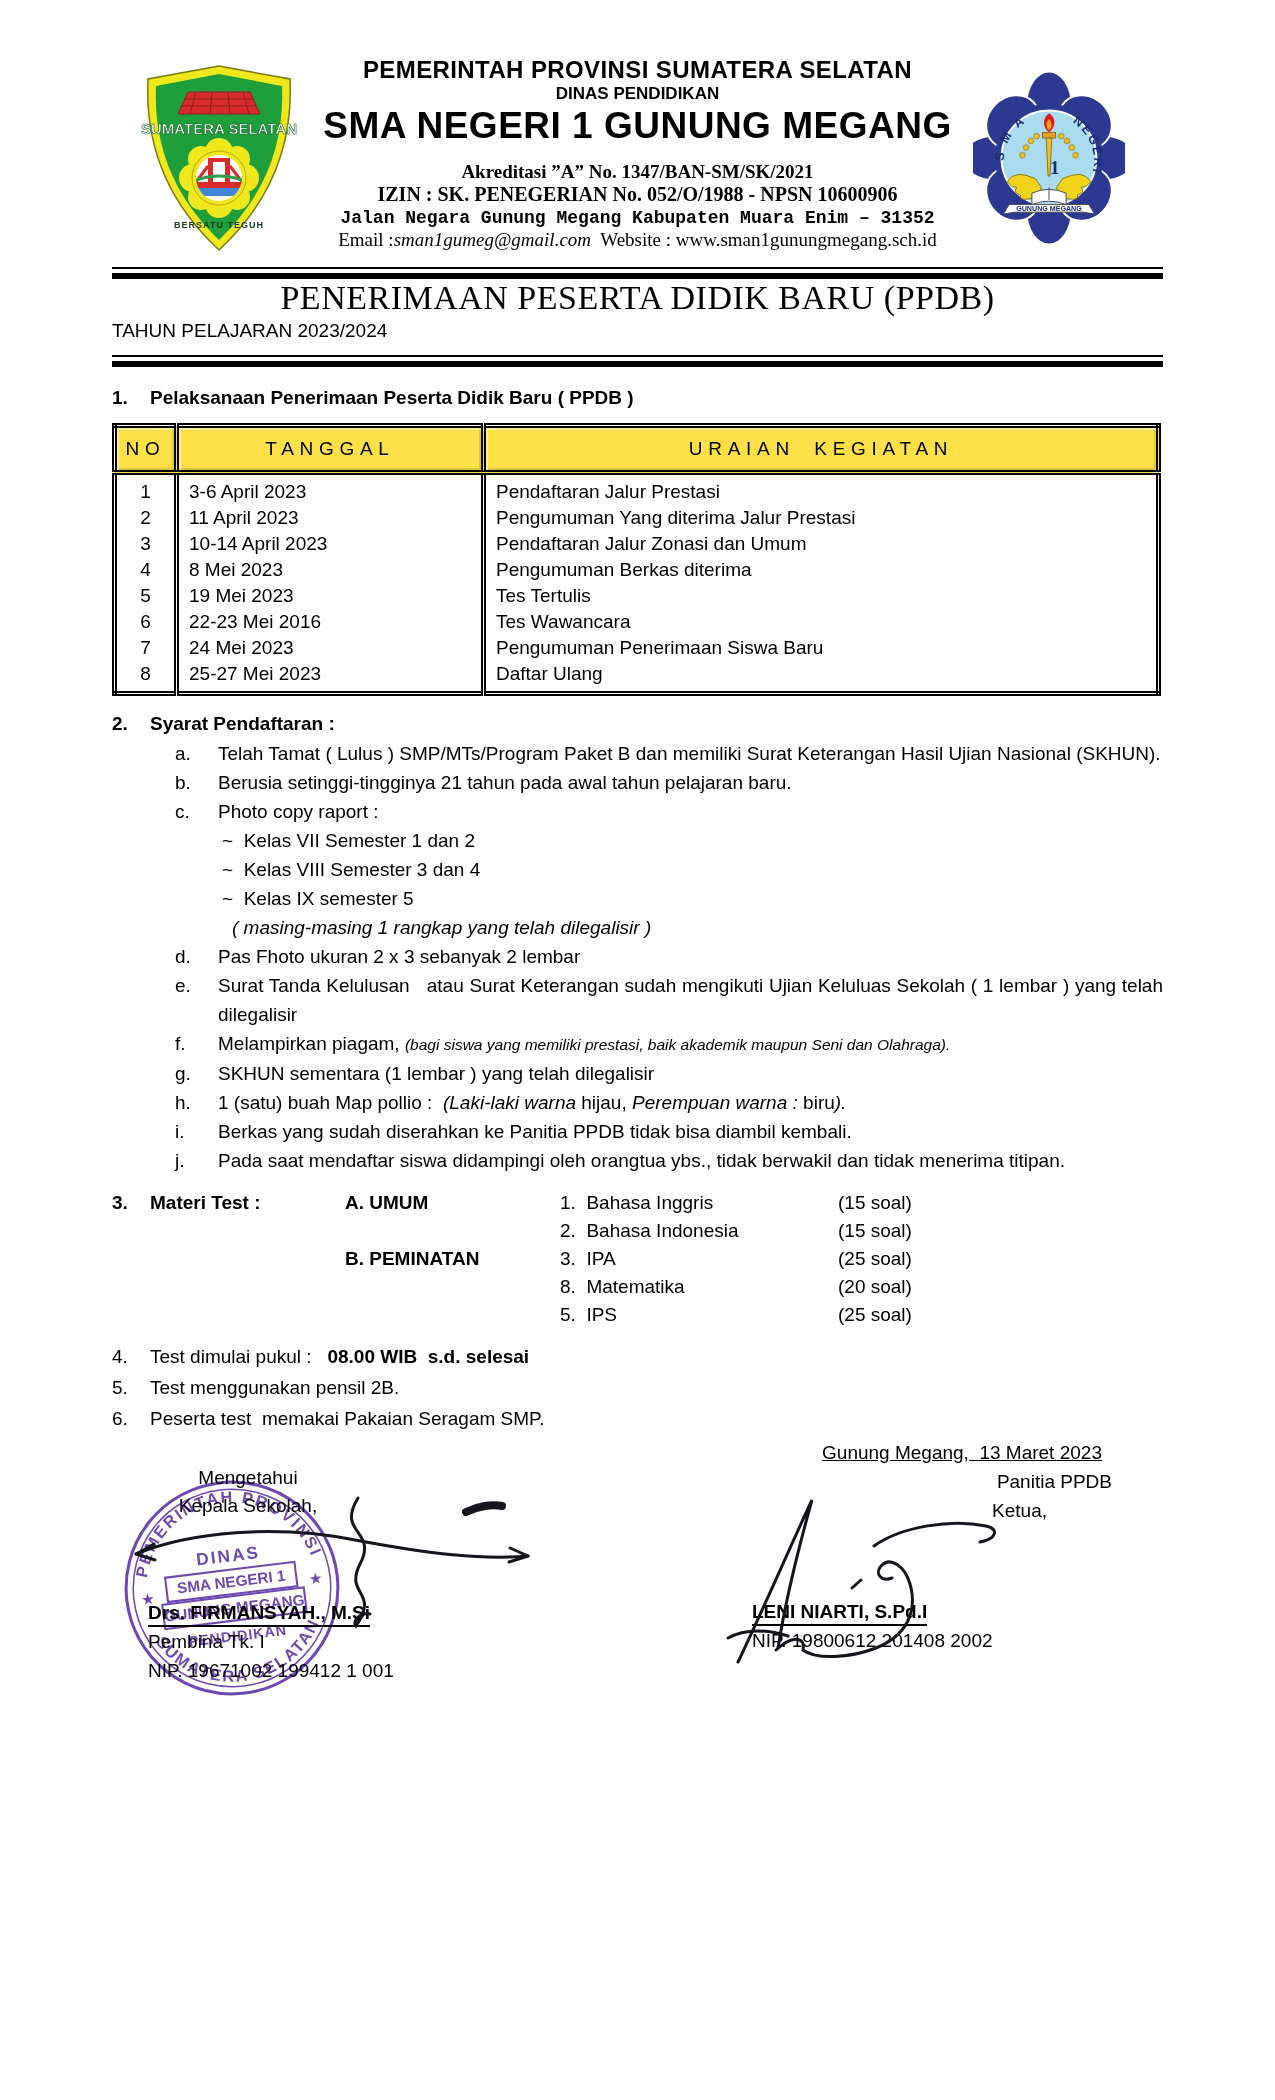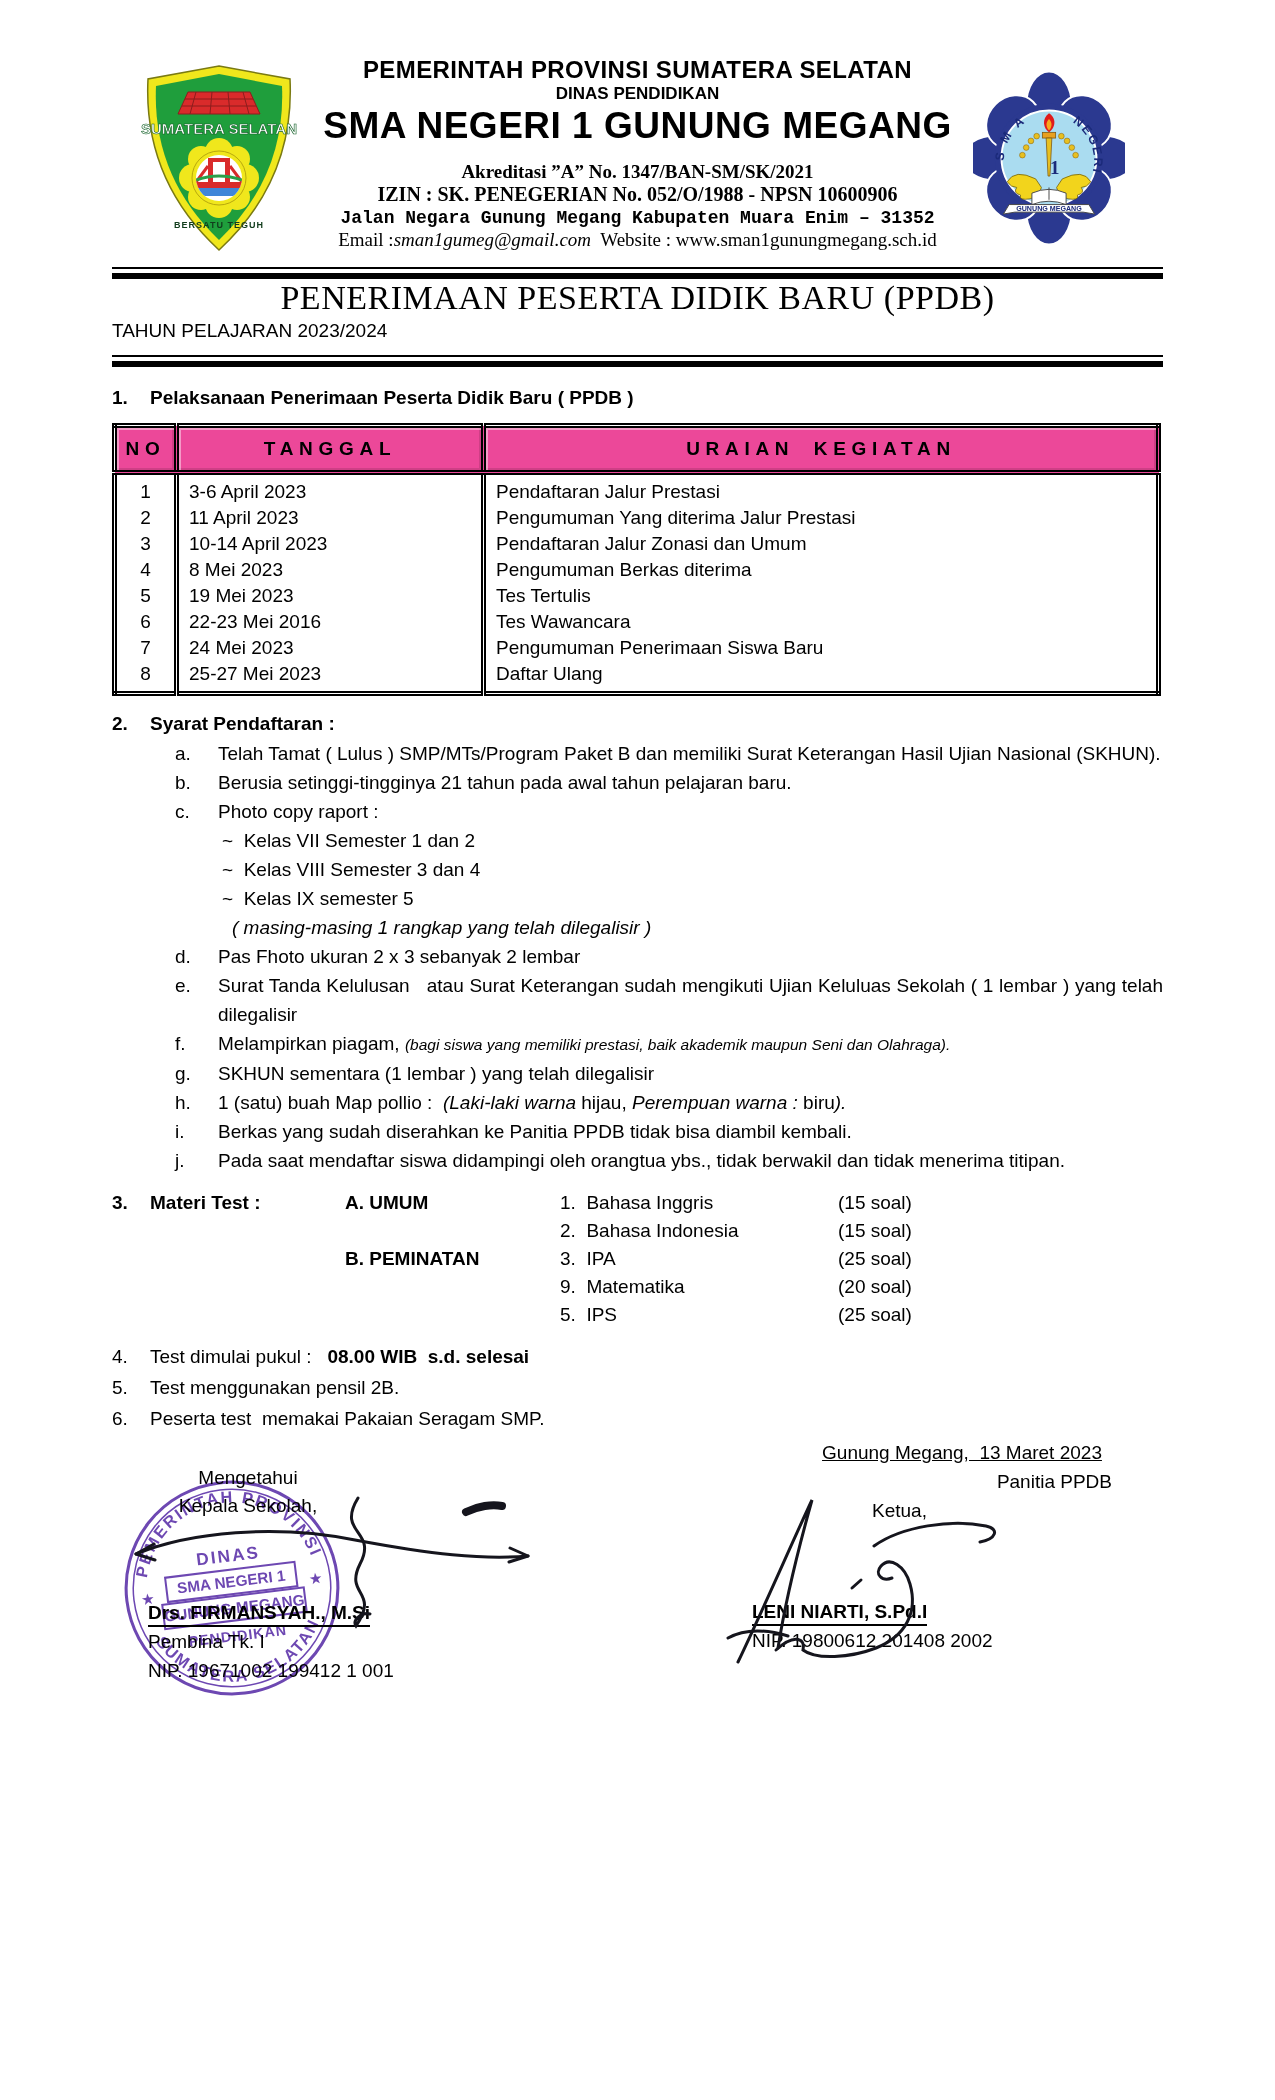--- a/index.html
+++ b/index.html
@@ -25,21 +25,21 @@
 
   
   .doc-title{font-family:"Liberation Serif",serif;font-size:34px;text-align:center;letter-spacing:.5px;}
   .doc-subtitle{font-size:19px;text-align:left;margin-top:3px;}
 
   
   .sec-head{display:flex;margin-top:20px;font-size:19px;font-weight:700;}
   .sec-num{width:38px;flex:0 0 38px;}
   .sched-table{border-collapse:collapse;width:1049px;margin-top:14px;font-size:19px;
                border:5px double #000;}
-  .sched-table th{background:#ec4899;font-weight:700;letter-spacing:.30em;word-spacing:.45em;
+  .sched-table th{background:#fde047;font-weight:400;letter-spacing:.30em;word-spacing:.45em;
                height:40px;border-bottom:5px double #000;
                box-shadow:inset 2px 2px 0 rgba(255,255,255,.45), inset -2px -2px 0 rgba(0,0,0,.12);}
   .sched-table th+th,.sched-table td+td{border-left:5px double #000;}
   .sched-table td{height:26px;padding:0 10px;}
   .col-no{width:55px;text-align:center;}
   .col-tgl{width:300px;}
   .sched-table td.cell-no{text-align:center;padding:0;}
   .sched-table tr:first-child td{padding-top:4px;}
   .sched-table tr:last-child td{padding-bottom:4px;}
 
@@ -66,21 +66,21 @@
   
   .sig-area{position:relative;height:600px;margin-top:4px;font-size:19px;}
   .sig-left{position:absolute;left:36px;top:26px;width:300px;z-index:4;}
   .sig-center{width:200px;text-align:center;line-height:28px;}
   .sig-name{display:inline-block;font-weight:700;border-bottom:2.5px solid #000;padding-bottom:1px;}
   .sig-gap-left{height:82px;}
   .sig-right{position:absolute;left:640px;top:0;width:360px;z-index:4;}
   .sig-line{line-height:29px;white-space:pre-wrap;}
   .sig-date{text-align:center;padding-left:60px;text-decoration:underline;}
   .sig-committee{text-align:right;}
-  .sig-role{text-align:center;padding-right:65px;}
+  .sig-role{text-align:right;padding-right:65px;}
   .sig-gap-right{height:76px;}
   .stamp{position:absolute;left:8px;top:38px;width:224px;height:224px;z-index:3;
          transform:rotate(-7deg);opacity:.88;}
   .sign-left-svg{position:absolute;left:18px;top:58px;width:420px;height:135px;z-index:5;}
   .sign-right-svg{position:absolute;left:612px;top:48px;width:290px;height:180px;z-index:5;}
 </style>
 </head>
 <body>
 
 <div class="page">
@@ -314,21 +314,21 @@
 
       <span></span>
         <span></span>
       <span class="bold">B. PEMINATAN</span>
       <span class="m-subject">3.  IPA</span>
       <span>(25 soal)</span>
 
       <span></span>
         <span></span>
         <span></span>
-      <span class="m-subject">9.  Matematika</span>
+      <span class="m-subject">8.  Matematika</span>
       <span>(20 soal)</span>
 
       <span></span>
         <span></span>
         <span></span>
       <span class="m-subject">5.  IPS</span>
       <span>(25 soal)</span>
     </div>
 
     <div class="extra">

